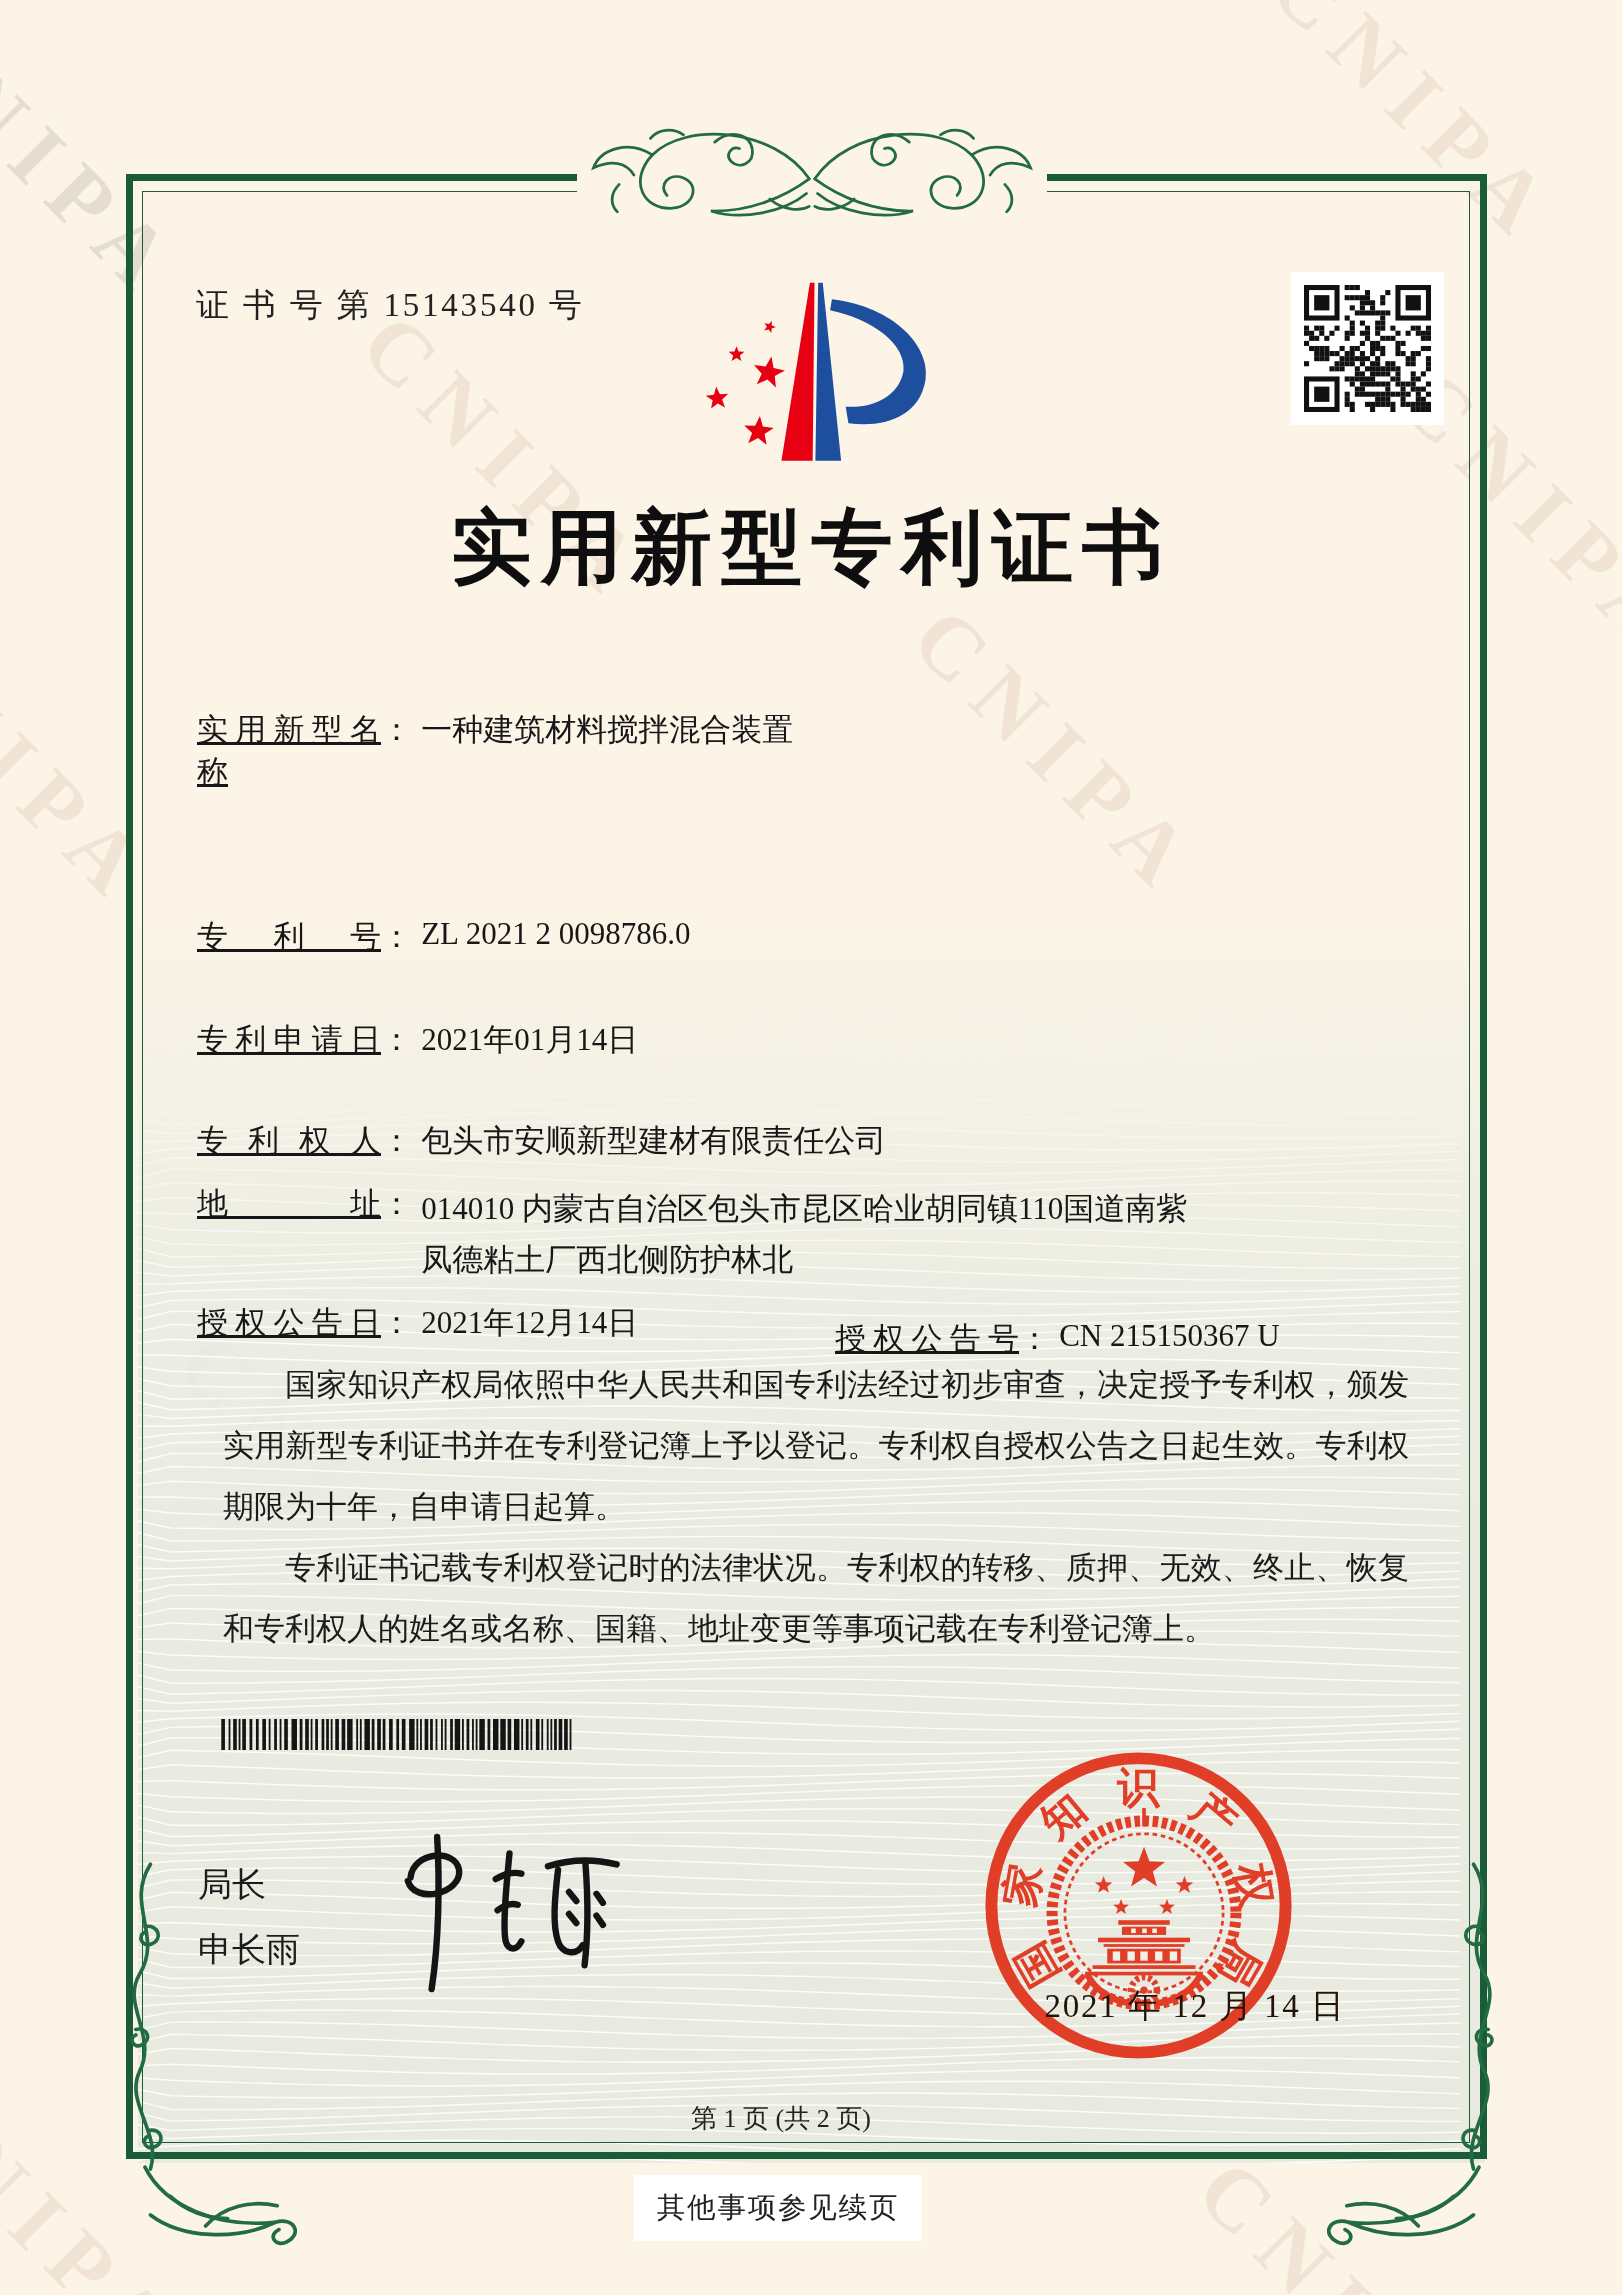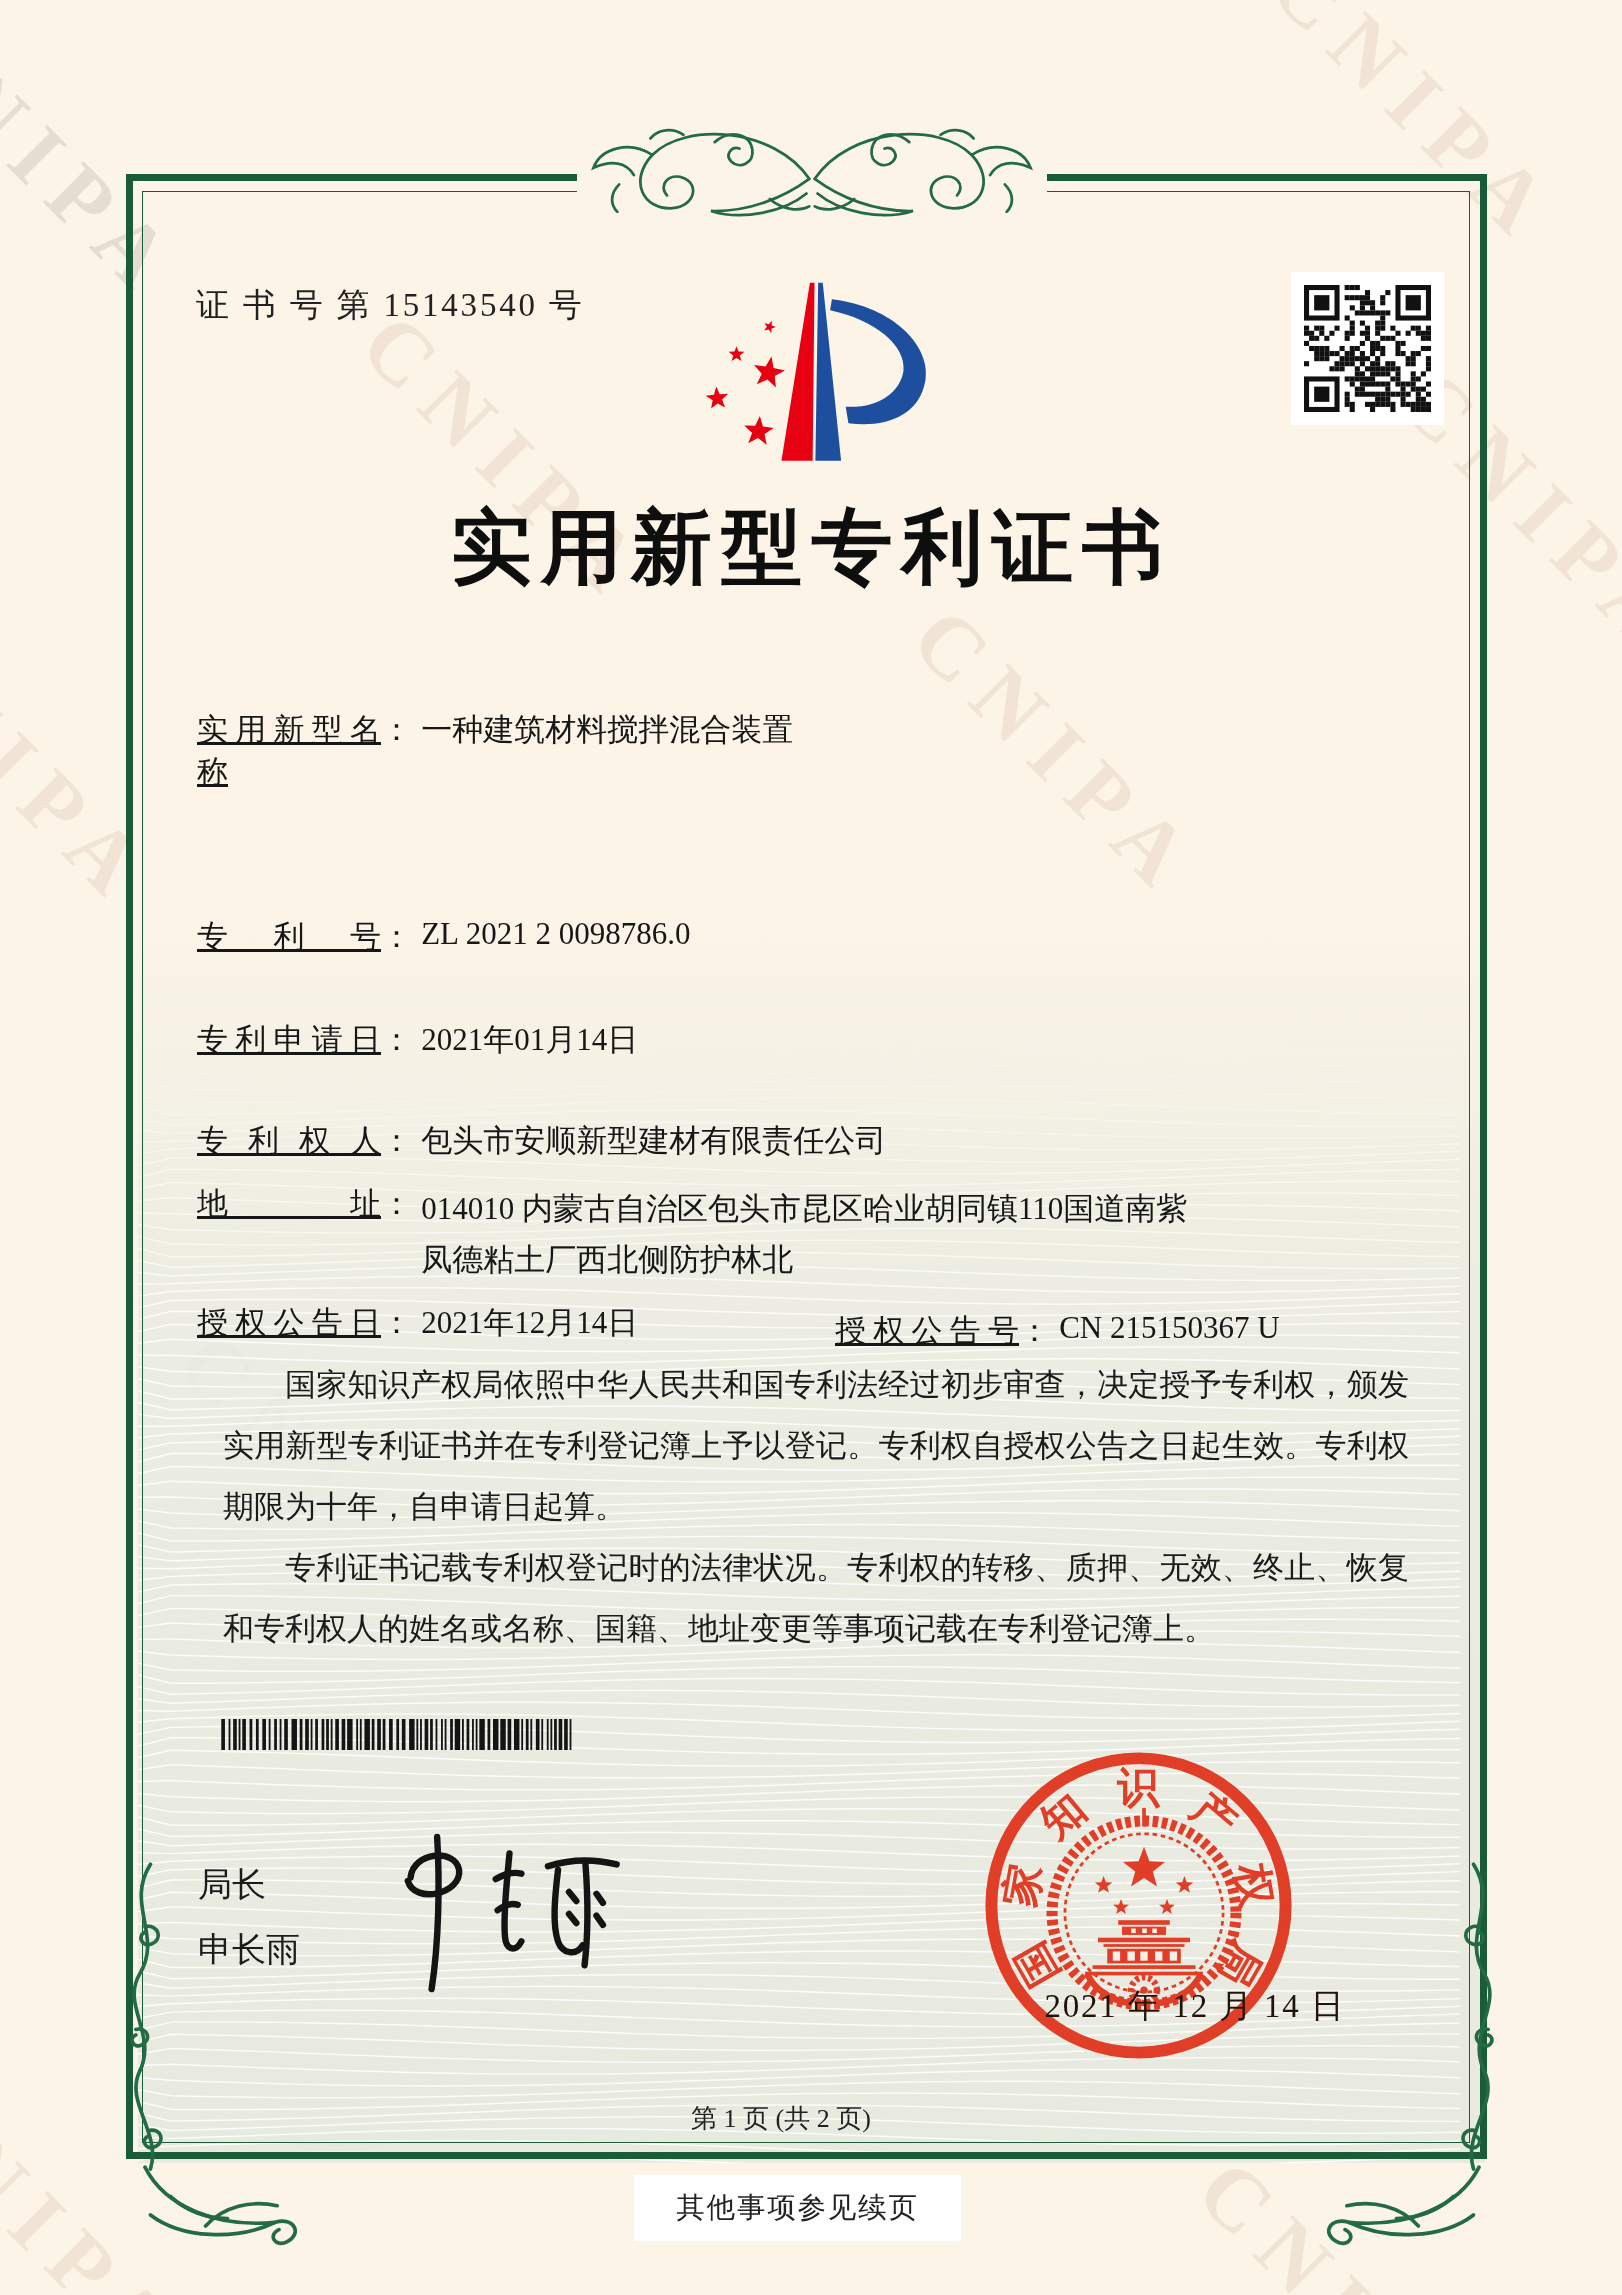--- a/index.html
+++ b/index.html
@@ -40,21 +40,21 @@
   .title{
     position:absolute; left:138px; top:494px; width:1347px; text-align:center;
     font-size:81px; font-weight:bold; letter-spacing:9.2px; color:#0e0e0e;
   }
   
   .frow{position:absolute; left:197px; width:1249px; font-size:31px; color:#171717;}
   .flabel{display:inline-block; width:184px; text-align:justify; text-align-last:justify; vertical-align:top;text-decoration:underline;}
   .fcolon{display:inline-block; vertical-align:top;}
   .fvalue{display:inline-block; margin-left:9.2px; vertical-align:top;}
   .addrcol{display:inline-block; margin-left:9.2px; vertical-align:top; line-height:51px;}
-  .grant2{position:absolute; left:638px; top:8px;}
+  .grant2{position:absolute; left:638px; top:16px;}
   
   .paras{
     position:absolute; left:223px; top:1354px; width:1186px;
     font-size:31px; line-height:61px; text-align:justify; color:#1b1b1b;
   }
   .paras p{margin:0; text-indent:62px;}
   
   .barcode{position:absolute; left:220px; top:1719px;}
   .signer-title{position:absolute; left:198px; top:1862px; font-size:34px; font-family:"Liberation Sans","DejaVu Sans",sans-serif;}
   .signer-name{position:absolute; left:198px; top:1927px; font-size:34px; font-family:Liberation Serif, serif;}
@@ -62,21 +62,21 @@
   .seal{position:absolute; left:973px; top:1740px; opacity:.93;}
   .seal-date{
     position:absolute; left:999px; top:1984px; width:312px; text-align:center;
     font-size:33px; letter-spacing:1.8px; color:#241309;margin-left:40px;
   }
   .page-num{
     position:absolute; left:138px; top:2101px; width:1286px; text-align:center;
     font-size:26px; color:#222;
   }
   .cont-note{
-    position:absolute; left:634px; top:2175px; width:327px; height:66px;
+    position:absolute; left:634px; top:2175px; width:288px; height:66px;
     background:#ffffff; display:flex; align-items:center; justify-content:center;
     font-size:28.5px; color:#222; letter-spacing:1.8px;
   }
 </style>
 </head>
 <body>
 
 <div class="page">
 
   <div class="wm wm-gray" style="left:-55px;top:-9.2px;">CNIPA</div>

